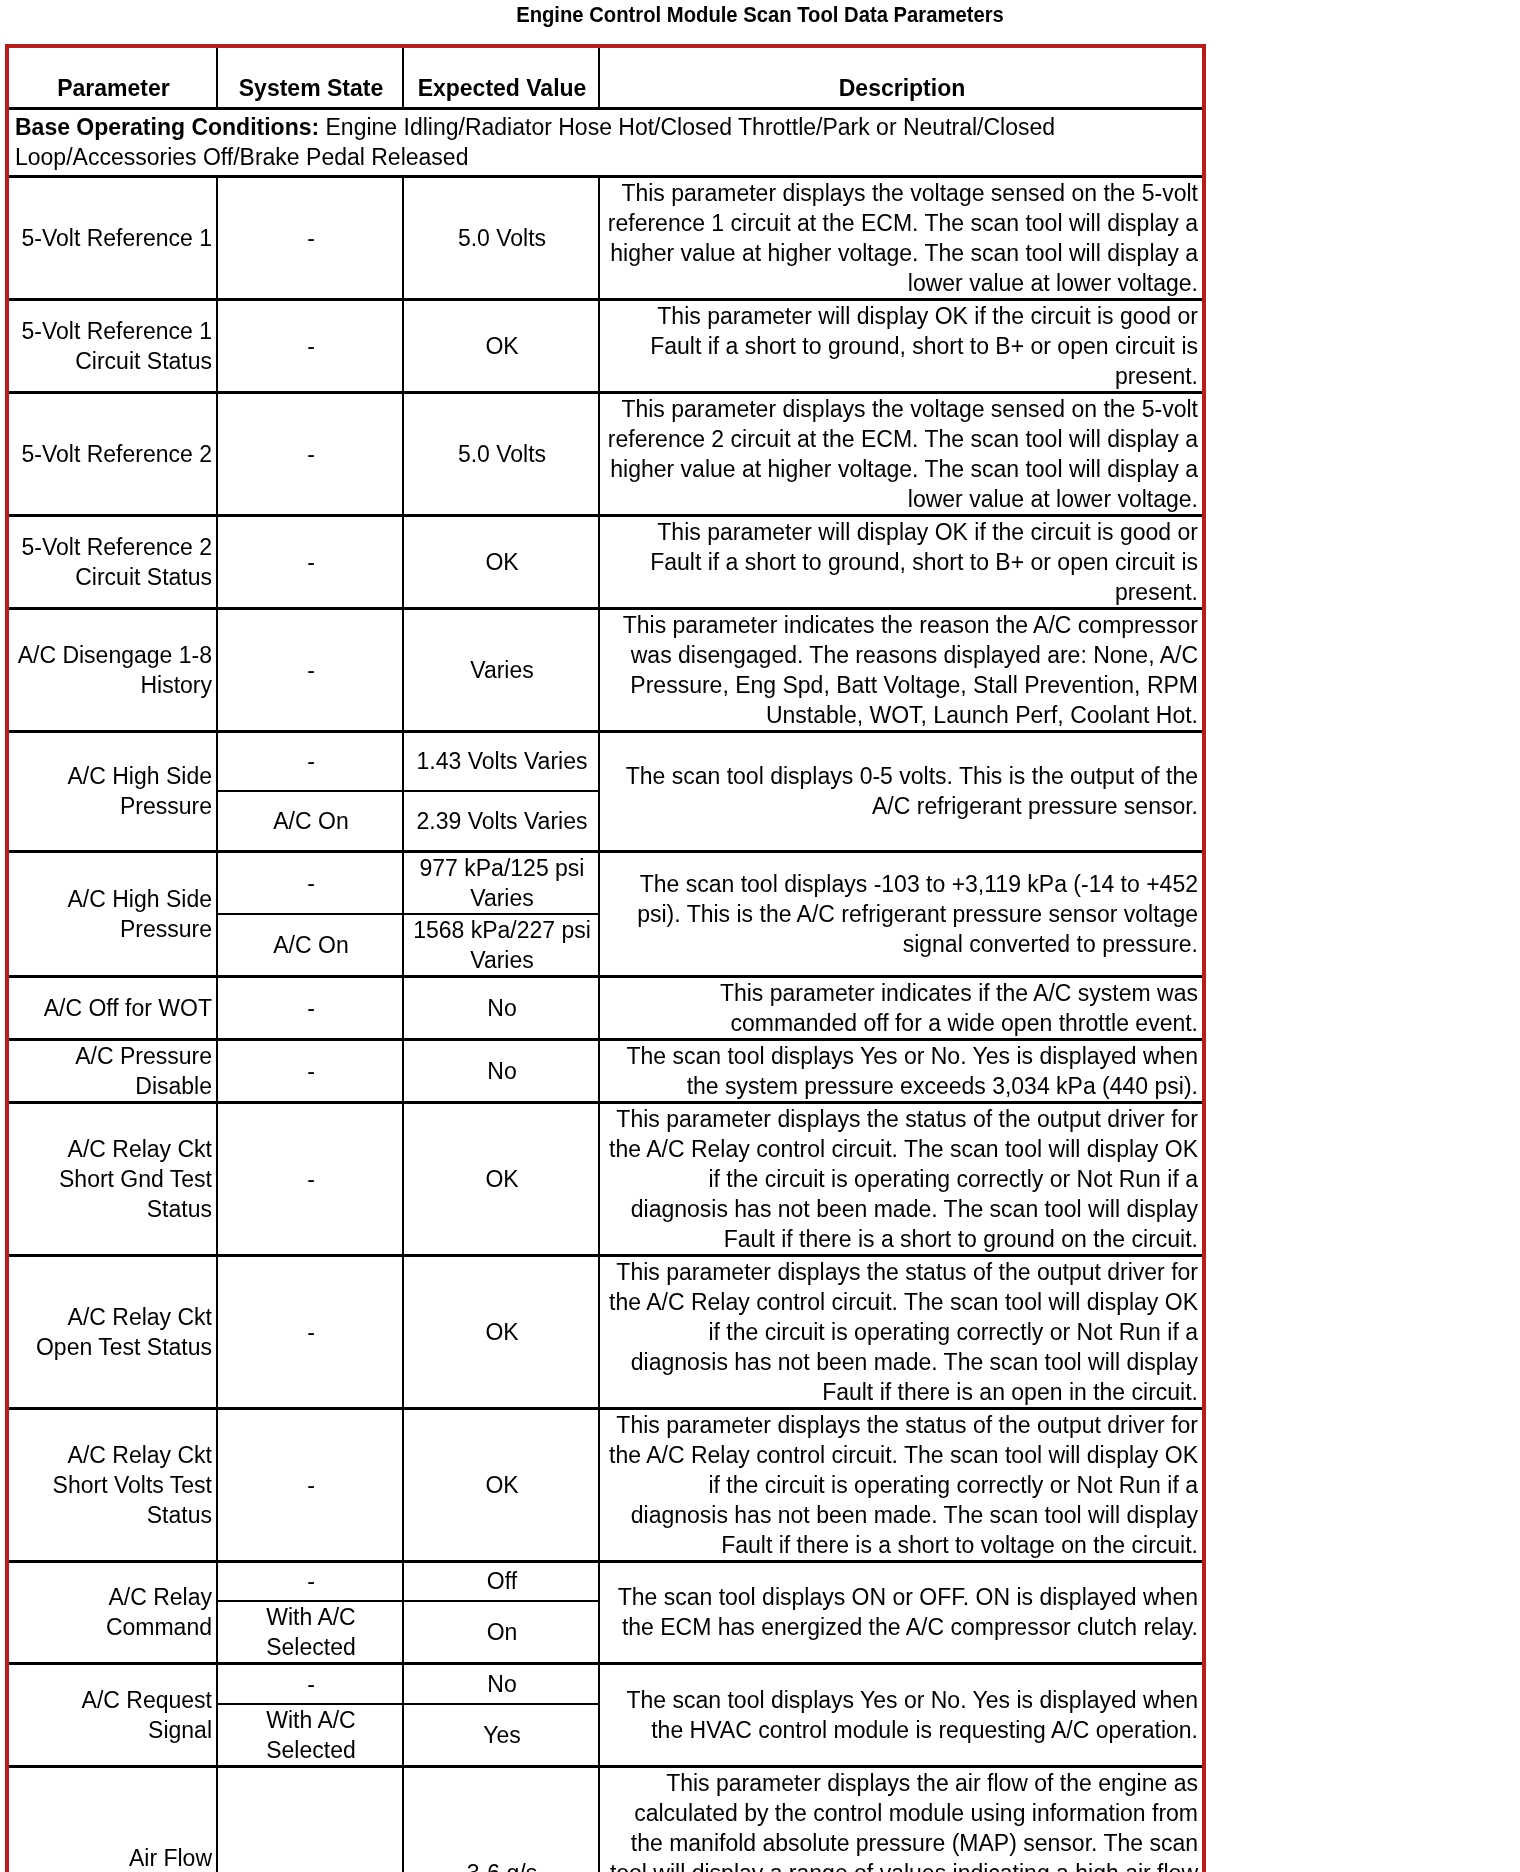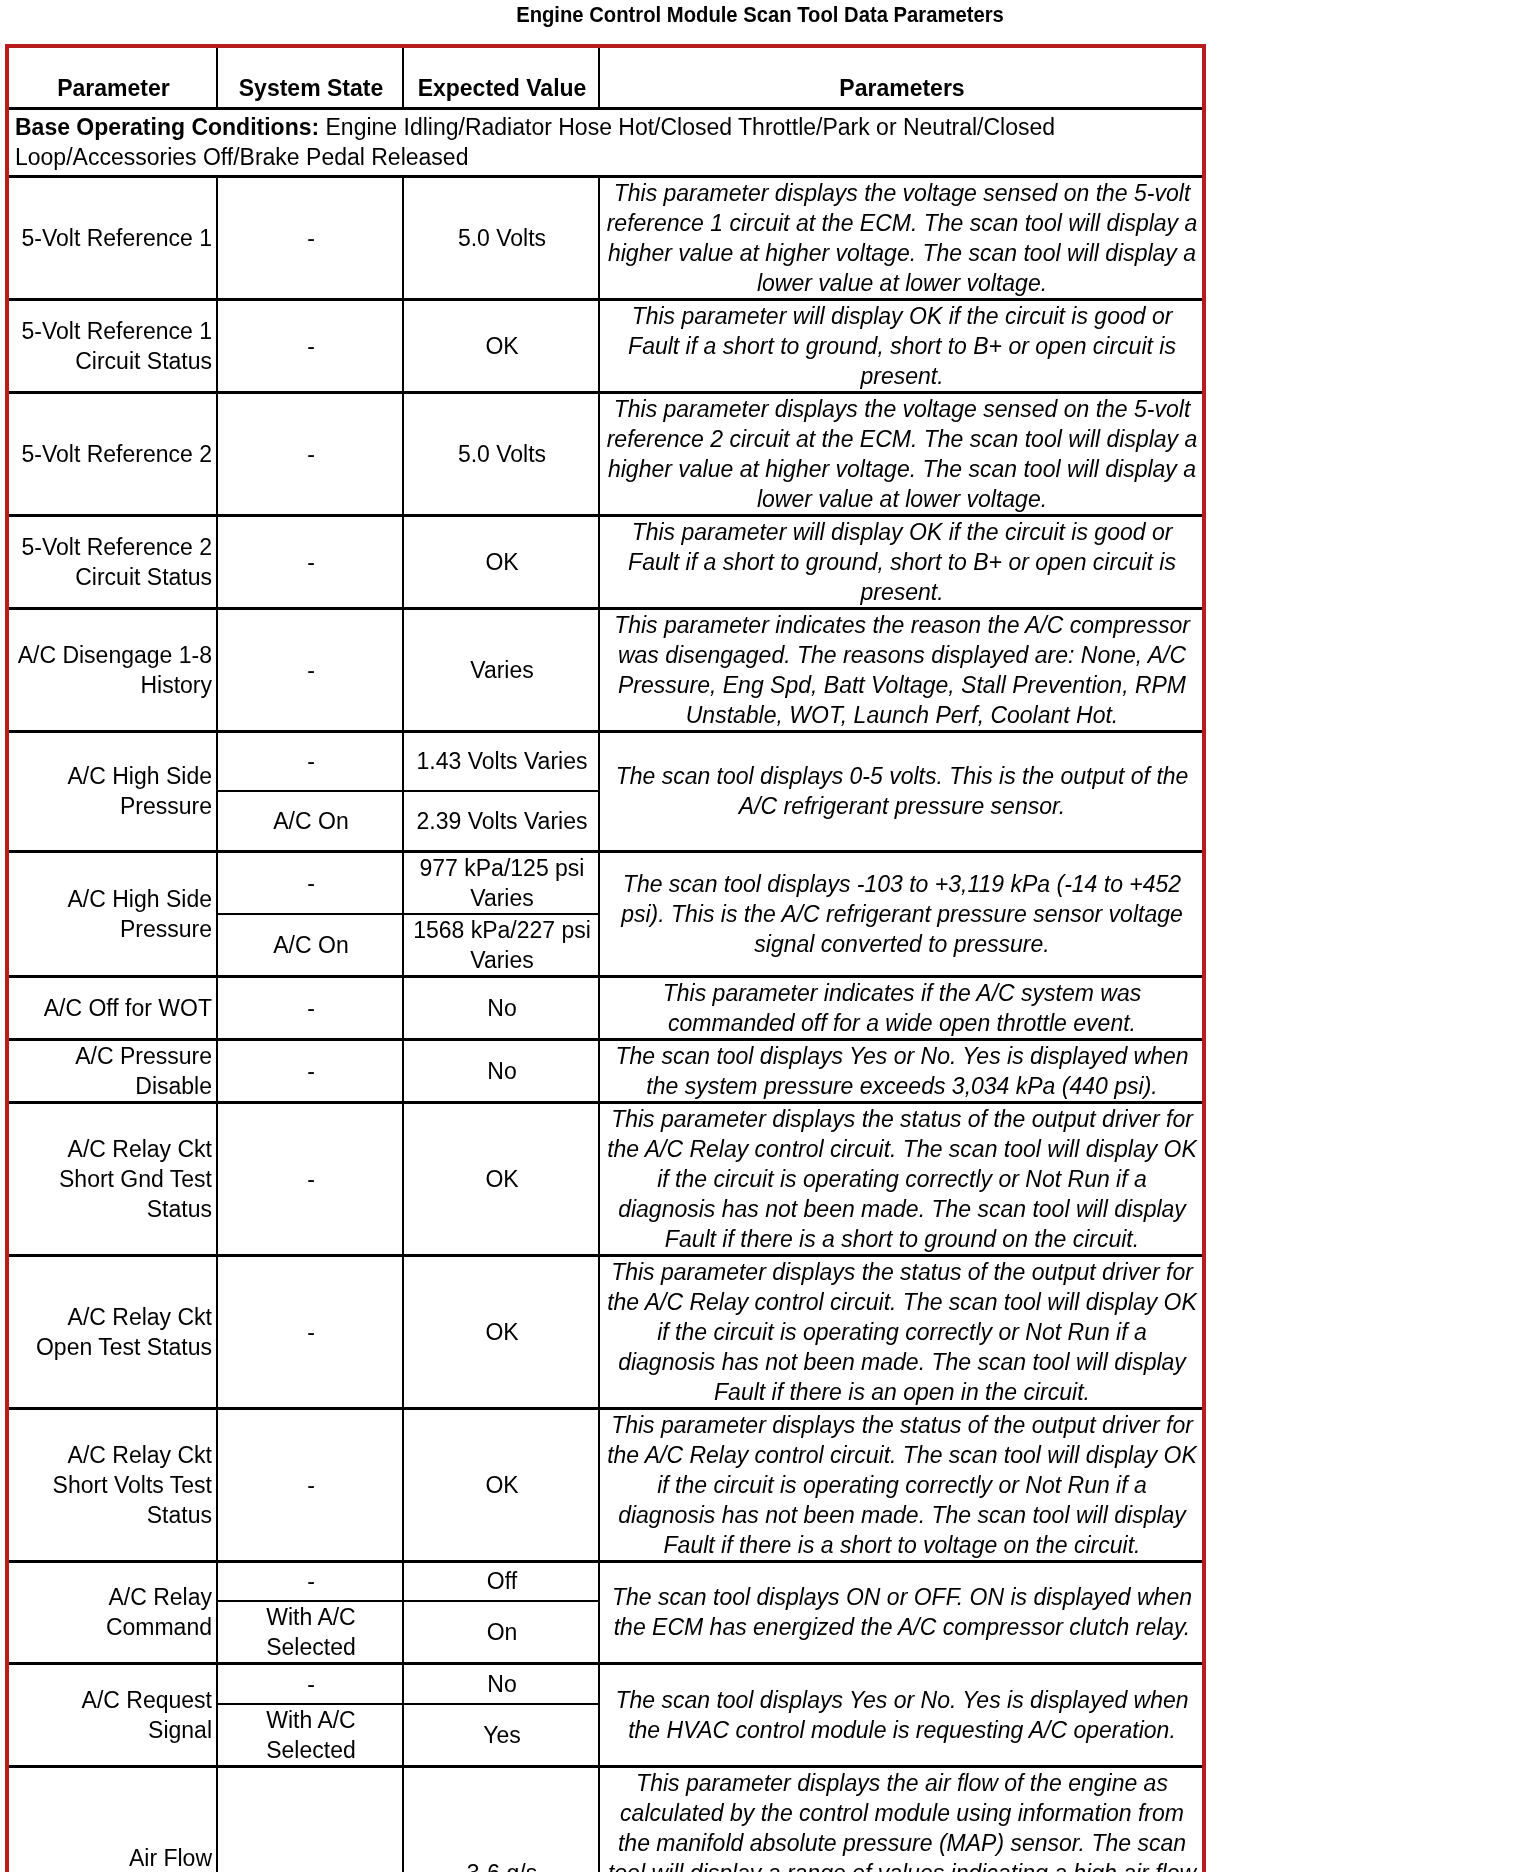--- a/index.html
+++ b/index.html
@@ -23,42 +23,42 @@
     border: 2px solid #000; padding: 0 4px 0 6px; vertical-align: middle;
   }
   table.params th { font-weight: bold; text-align: center; vertical-align: bottom; padding-bottom: 4px; }
   col.c1 { width: 210px; }
   col.c2 { width: 186px; }
   col.c3 { width: 196px; }
   col.c4 { width: auto; }
   tr.head th { border-bottom-width: 3px; }
   td.param { text-align: right; }
   td.state, td.val { text-align: center; }
-  td.desc { text-align: center; padding-left: 6px; font-style: italic; }
+  td.desc { text-align: right; padding-left: 6px; }
   tr.group-start > td { border-top-width: 3px; }
   .base b { font-weight: bold; }
 </style>
 </head>
 <body>
 
 <div class="title">Engine Control Module Scan Tool Data Parameters</div>
 
 <table class="params">
   <colgroup>
       <col class="c1">
       <col class="c2">
       <col class="c3">
       <col class="c4">
     </colgroup>
   <thead>
     <tr class="head" style="height:62px;">
       <th>Parameter</th>
       <th>System State</th>
       <th>Expected Value</th>
-      <th>Parameters</th>
+      <th>Description</th>
     </tr>
   </thead>
   <tbody id="tbody">
     <tr class="base" style="height:68px;margin-top:28px;">
       <td colspan="4" style="text-align:left; vertical-align:middle;"><b>Base Operating Conditions:</b><span> Engine Idling/Radiator Hose Hot/Closed Throttle/Park or Neutral/Closed Loop/Accessories Off/Brake Pedal Released</span></td>
     </tr>
   <tr class="group-start" style="height: 86px;">
         <td class="param" rowspan="1">5-Volt Reference 1</td>
         <td class="state">-</td>
         <td class="val">5.0 Volts</td>

